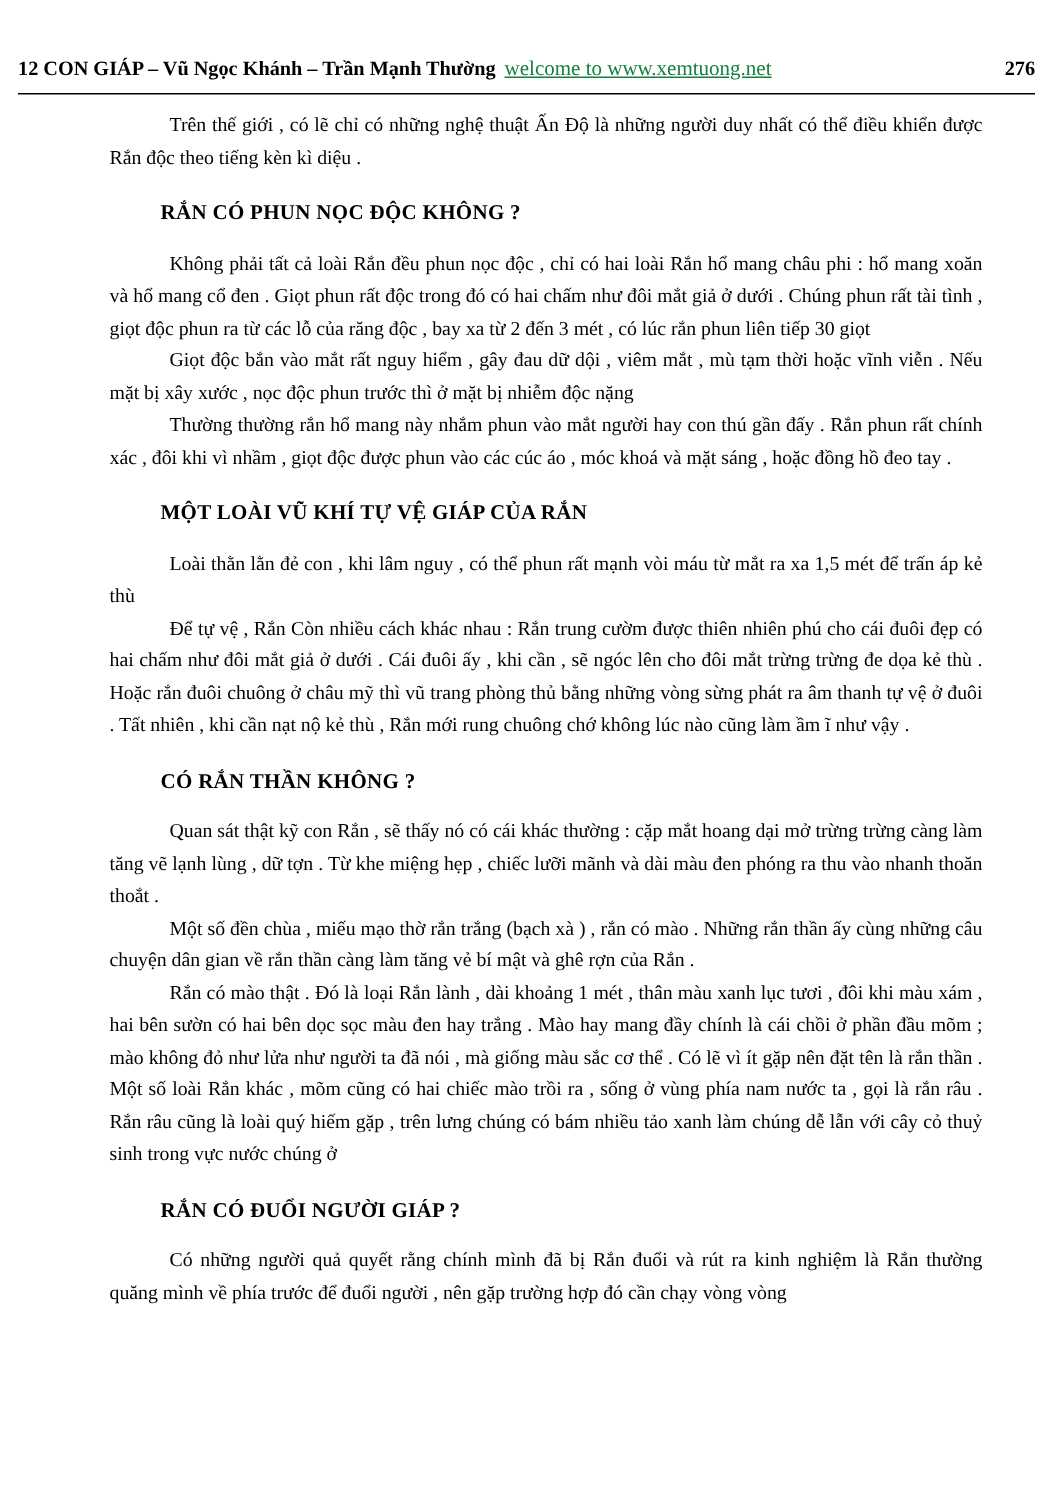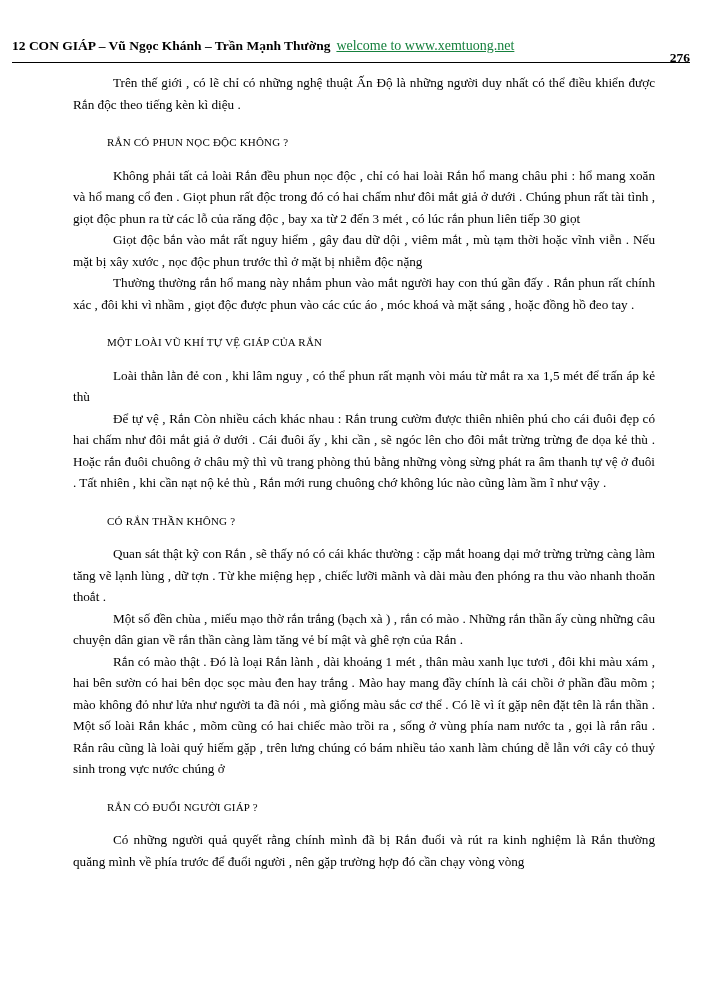--- a/index.html
+++ b/index.html
@@ -40,21 +40,21 @@
   .header-link {
     font-weight: normal;
     font-size: 14px;
     color: #15803d;
     text-decoration: underline;
     margin-left: 6px;
   }
   .header-page {
     position: absolute;
     right: 0px;
-    top: 12px;
+    top: 0px;
     font-weight: bold;
     font-size: 13.5px;
   }
   .rule {
     position: absolute;
     top: 62px;
     left: 12px;
     width: 678px;
     border-top: 1.1px solid #000000;
   }
@@ -67,22 +67,22 @@
     line-height: 21.5px;
     text-align: justify;
   }
   p {
     margin: 0;
     text-indent: 40px;
     text-align: justify;
   }
   h2 {
     margin: 17px 0 11px 0;
-    font-size: 11px;
-    font-weight: normal;
+    font-size: 14px;
+    font-weight: bold;
     text-indent: 34px;
     text-align: left;
     letter-spacing: 0.2px;
   }
 </style>
 </head>
 <body>
 
 <div class="page">
 

